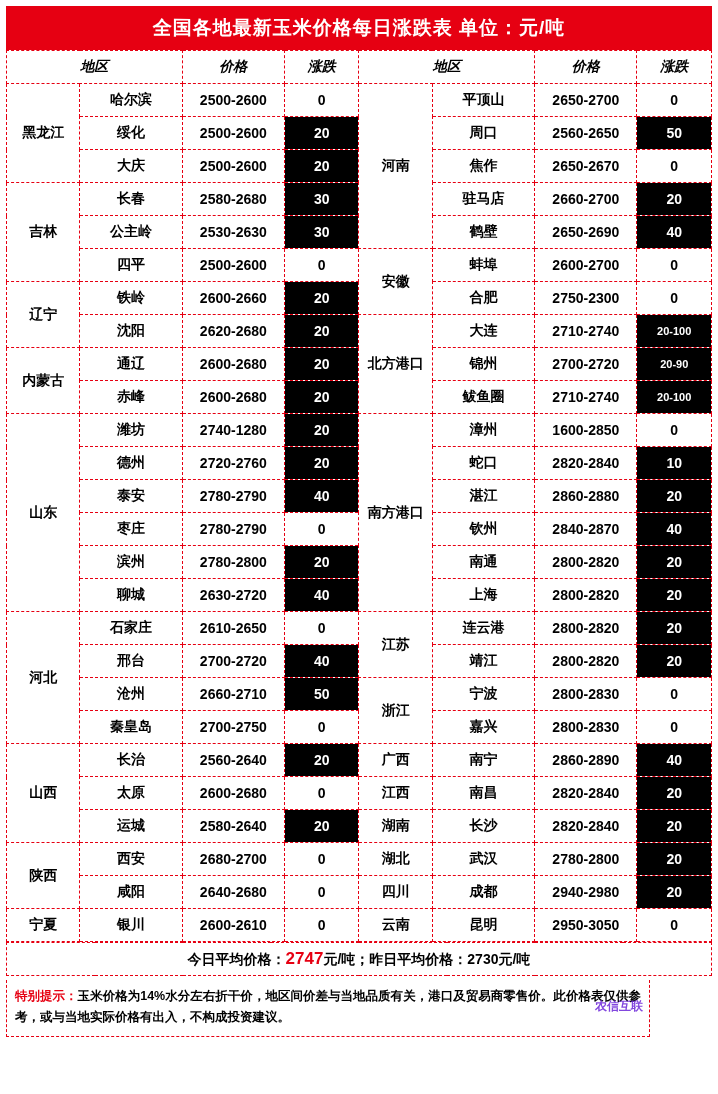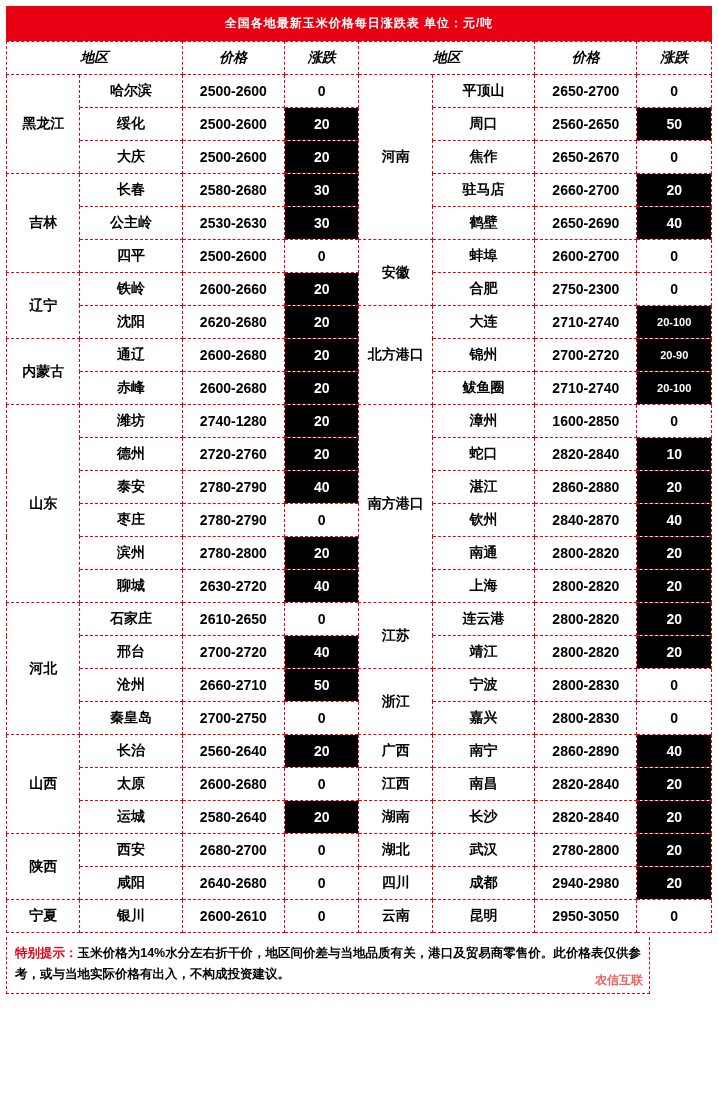--- a/index.html
+++ b/index.html
@@ -12,21 +12,21 @@
   .sheet{
     width:718px;
     box-sizing:border-box;
     padding:6px 6px 4px 6px;
     background:#ffffff;
   }
   .title-bar{
     background:#e60012;
     color:#ffffff;
     font-weight:bold;
-    font-size:12px;
+    font-size:19px;
     text-align:center;
     padding:9px 0 9px 0;
     letter-spacing:1px;
   }
   table.grid{
     border-collapse:collapse;
     width:706px;
     table-layout:fixed;
   }
   table.grid td,table.grid th{
@@ -84,22 +84,22 @@
     font-weight:bold;
     color:#000;
     text-align:justify;
     position:relative;
     min-height:44px;
   }
   .note .lead{color:#e60012;}
   .watermark{
     position:absolute;
     right:6px;
-    bottom:2px;
-    color:#ef4444;
+    bottom:19px;
+    color:#6d28d9;
     font-size:12px;
     font-weight:bold;
     opacity:.85;
   }
   .outer{position:relative;}
   
   col.c-prov{width:66px;}
   col.c-city{width:92px;}
   col.c-price{width:92px;}
   col.c-chg{width:67px;}
@@ -356,19 +356,28 @@
             <td>2600-2610</td>
             <td class="chg">0</td>
             <td class="prov" rowspan="1">云南</td>
             <td>昆明</td>
             <td>2950-3050</td>
             <td class="chg">0</td>
           </tr>
         </tbody>
     </table>
 
+    <table class="grid">
+      <tbody>
+        <tr class="avg-row">
+          <td colspan="8">
+            <span>今日平均价格：</span><span class="big">2747</span><span>元/吨；</span><span>昨日平均价格：</span><span>2730</span><span>元/吨</span>
+          </td>
+        </tr>
+      </tbody>
+    </table>
 
     <div class="note">
       <span class="lead">特别提示：</span><span>玉米价格为14%水分左右折干价，地区间价差与当地品质有关，港口及贸易商零售价。此价格表仅供参考，或与当地实际价格有出入，不构成投资建议。</span>
       <span class="watermark">农信互联</span>
     </div>
   </div>
 </div>
 
 </body></html>

